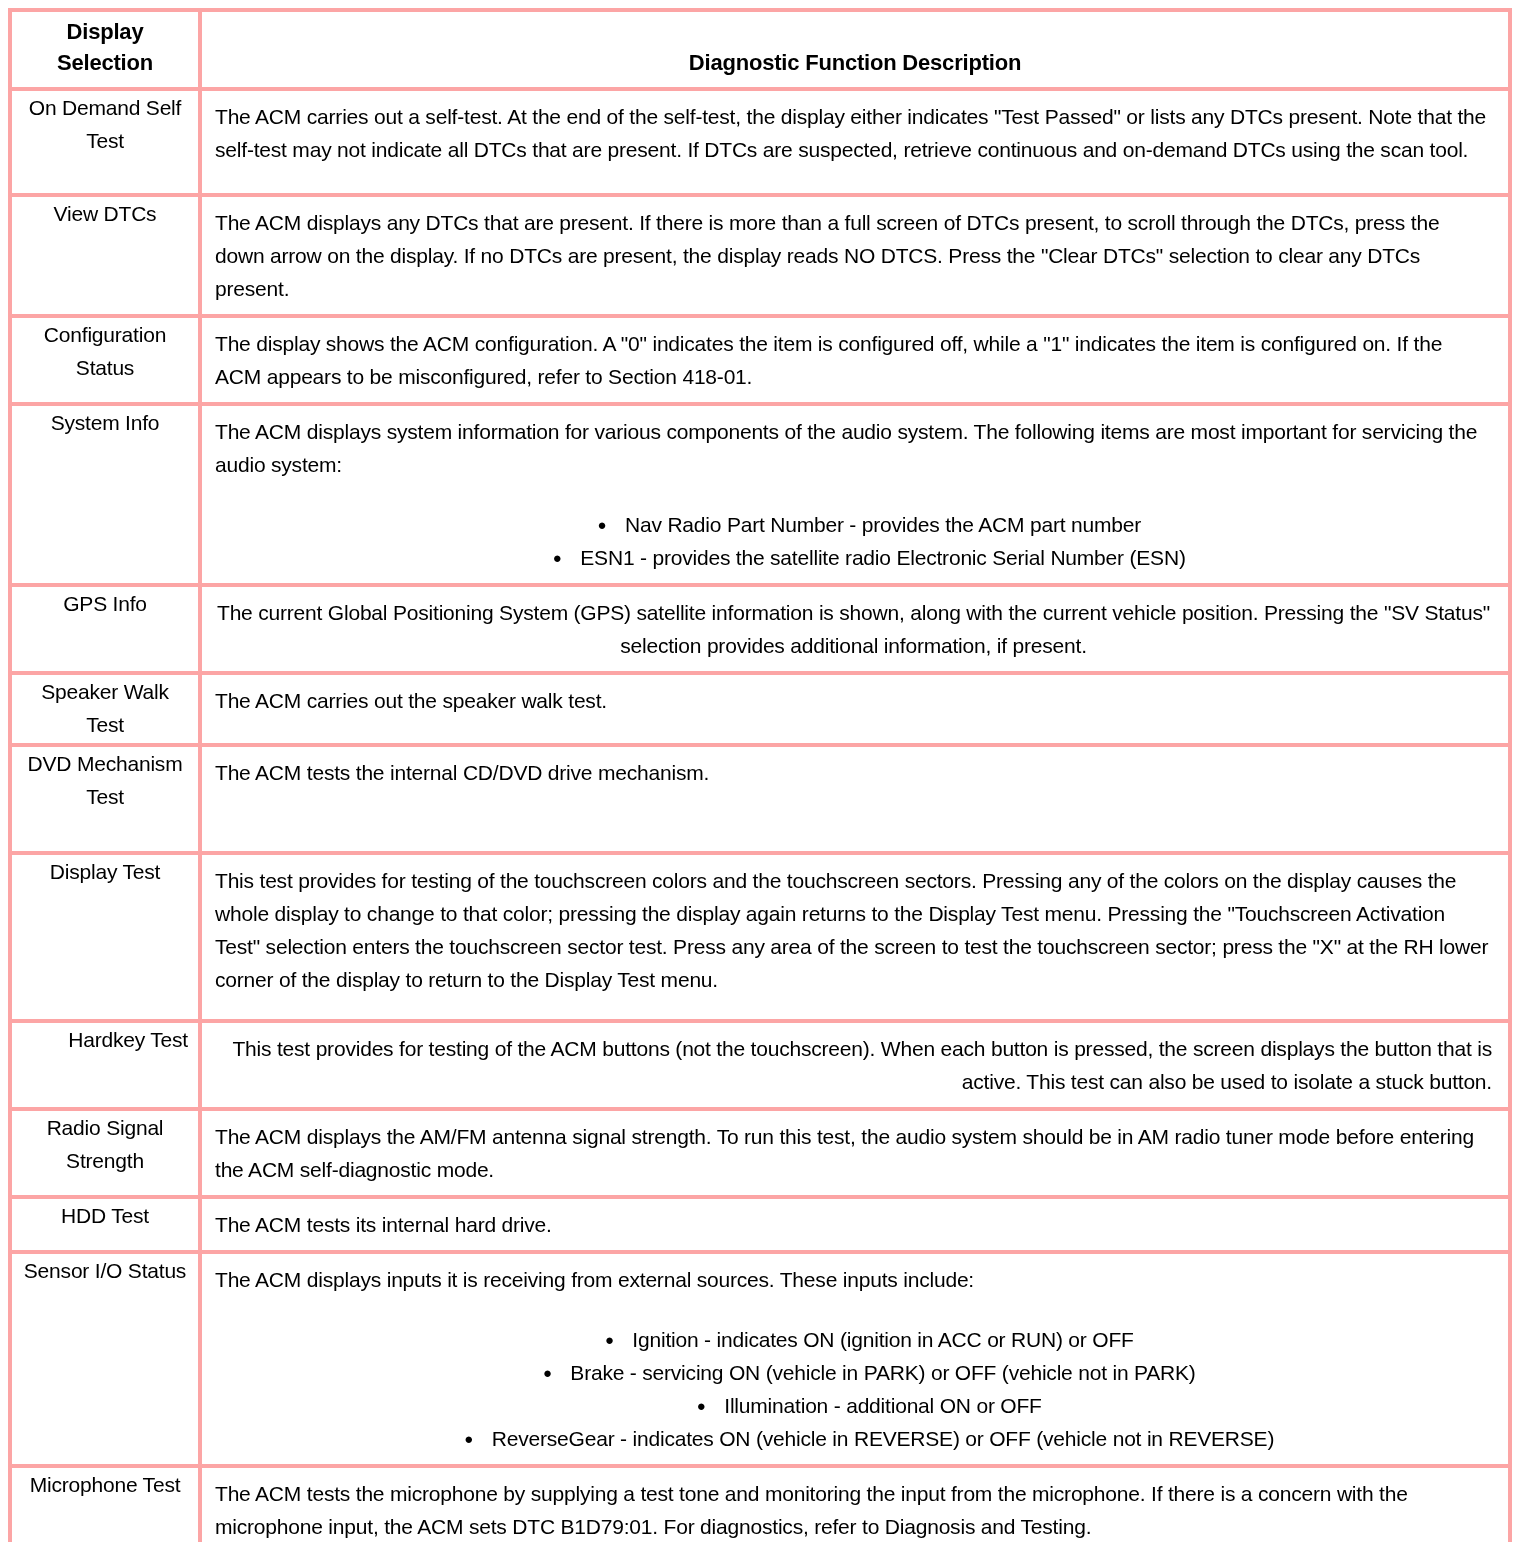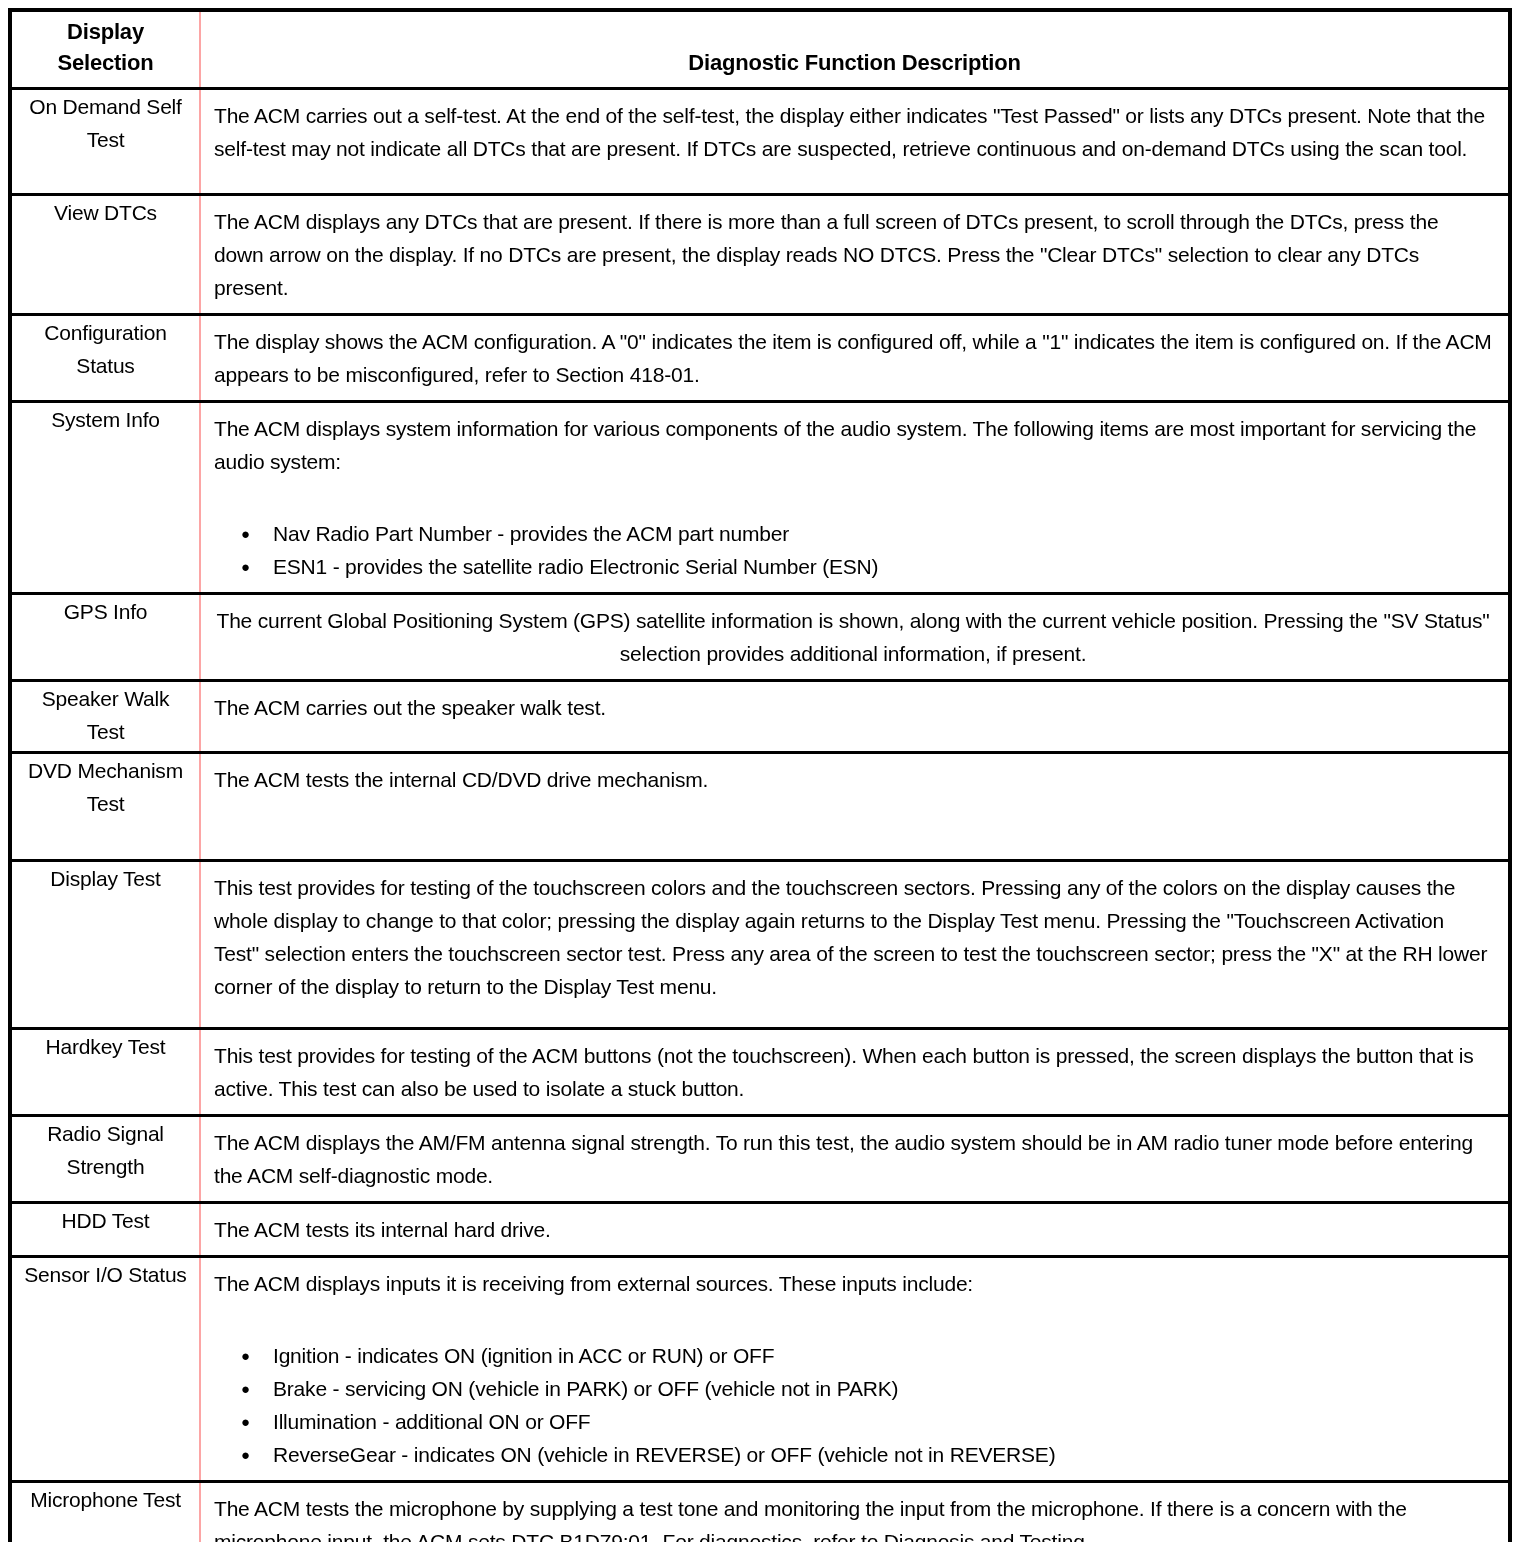--- a/index.html
+++ b/index.html
@@ -16,21 +16,21 @@
     padding: 8px;
   }
   table.diag {
     border-collapse: collapse;
     table-layout: fixed;
     width: 1504px;
     border: 4px solid #000;
   }
   col.c-sel  { width: 190px; }
   th, td {
-    border: 2px solid #fca5a5;
+    border: 4px solid #fca5a5;
     box-sizing: border-box;
   }
   tbody tr { border-top: 3px solid #000; }
   thead tr { height: 76px; }
   th {
     font-size: 22px;
     font-weight: bold;
     line-height: 31px;
     text-align: center;
     vertical-align: bottom;
@@ -46,41 +46,42 @@
   td.sel {
     text-align: center;
     padding: 0 10px;
   }
   td.desc {
     padding: 9px 16px 9px 13px;
   }
   td.desc p { margin: 0; }
   ul.bullets {
     list-style: none;
-    margin: 39px 0 0 0;
+    margin: 27px 0 0 0;
     padding: 0;
+    text-align: center;
   }
   ul.bullets li { padding-left: 27px; }
   .bullet {
     display: inline-block;
     width: 18px;
     margin-right: 14px;
     font-size: 15px;
     vertical-align: 2px;
   }
   
   tbody tr:nth-child(1)  td { height: 106px; }
   tbody tr:nth-child(2)  td { height: 106px; }
   tbody tr:nth-child(3)  td { height: 78px;  }
   tbody tr:nth-child(4)  td { height: 156px; }
   tbody tr:nth-child(5)  td { height: 86px; text-align: center;  }
   tbody tr:nth-child(6)  td { height: 72px;  }
   tbody tr:nth-child(7)  td { height: 108px; }
   tbody tr:nth-child(8)  td { height: 168px; }
-  tbody tr:nth-child(9)  td { height: 80px;  }
+  tbody tr:nth-child(9)  td { height: 80px; text-align: right;  }
   tbody tr:nth-child(10) td { height: 76px;  }
   tbody tr:nth-child(11) td { height: 48px;  }
   tbody tr:nth-child(12) td { height: 192px; }
   tbody tr:nth-child(13) td { height: 78px;  }
   tbody tr:nth-child(14) td { height: 72px;  }
 </style>
 </head>
 <body>
 
 <div class="page">

